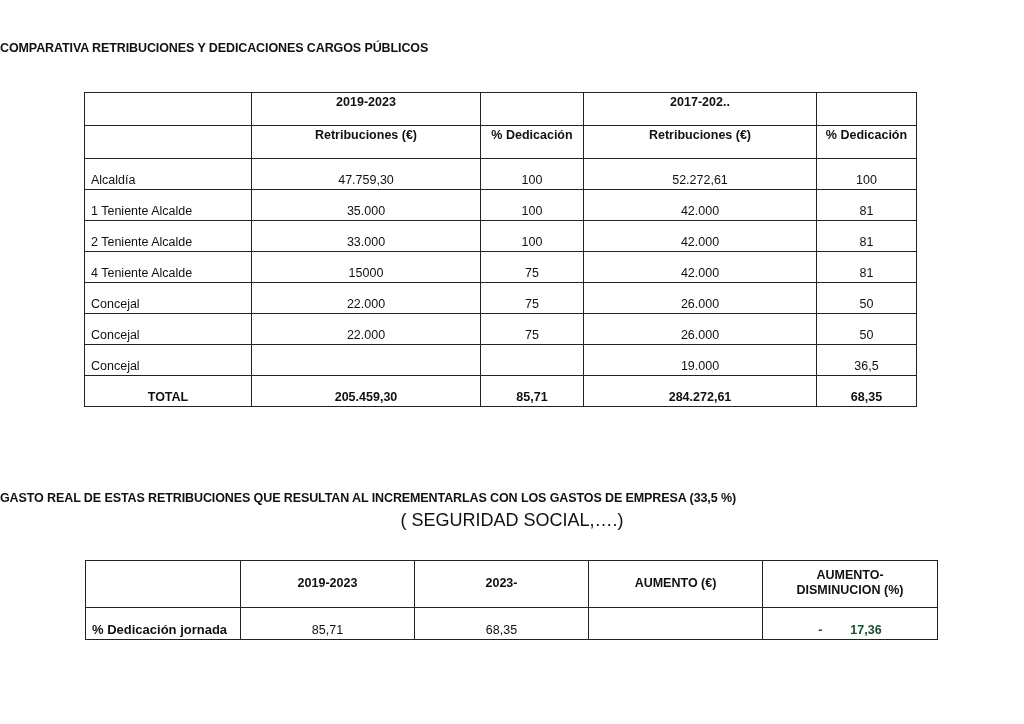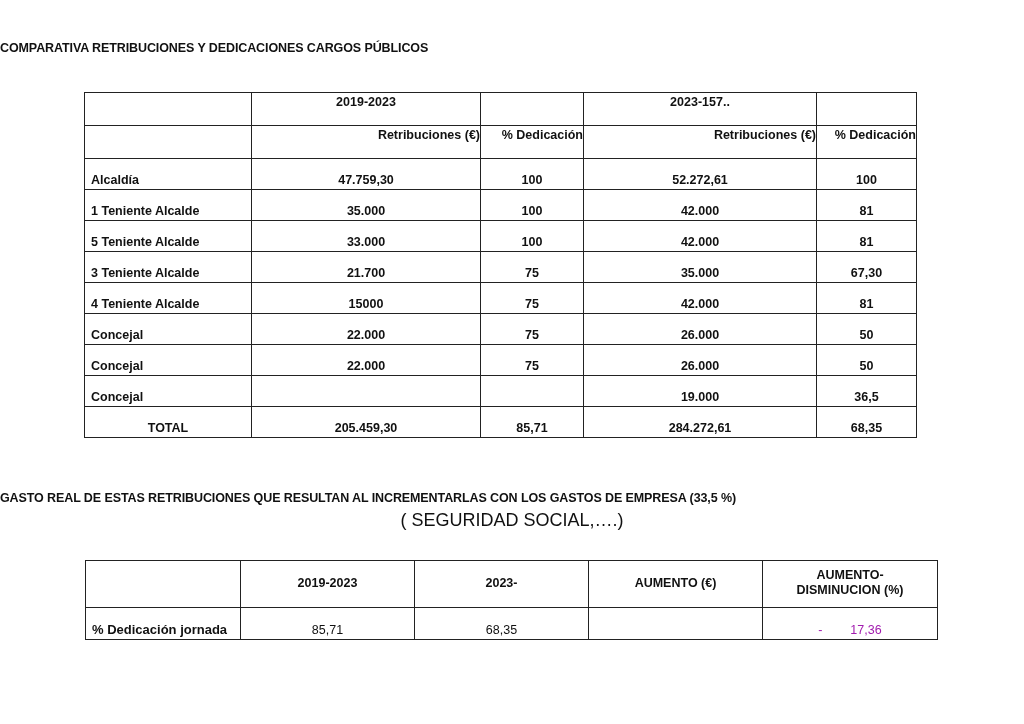--- a/index.html
+++ b/index.html
@@ -6,53 +6,53 @@
   body { width: 1024px; height: 724px; position: relative; overflow: hidden;
          font-family: "Liberation Sans", sans-serif; color: #111; }
   .title { position: absolute; left: 0; width: 1024px; text-align: left;
            font-weight: bold; font-size: 12.5px; letter-spacing: -0.1px; }
   .subtitle { position: absolute; left: 0; width: 1024px; text-align: center;
               font-size: 18px; }
   table { position: absolute; border-collapse: collapse; table-layout: fixed; border-radius: 8px; }
   td { border: 1.3px solid #222; padding: 0 0 2px 0; font-size: 12.5px;
        vertical-align: bottom; text-align: center; overflow: hidden; white-space: nowrap; }
   #t1 { left: 84px; top: 92px; width: 832px; }
-  #t1 td { height: 28px; font-weight: bold; }
+  #t1 td { height: 28px; }
   #t1 tr.hdr1 td { height: 28px; vertical-align: top; padding-top: 2px; font-weight: bold; }
-  #t1 tr.hdr2 td { height: 28px; vertical-align: top; padding-top: 2px; font-weight: bold; text-align: right; }
+  #t1 tr.hdr2 td { height: 28px; vertical-align: top; padding-top: 2px; font-weight: bold; }
   #t1 td.lbl { text-align: left; padding-left: 6px; }
   #t1 tr.total td { font-weight: bold; }
   #t1 tr.total td.lbl { text-align: center; padding-left: 0; }
   #t2 { left: 85px; top: 560px; width: 852px; }
   #t2 tr.hdr td { height: 44px; vertical-align: middle; font-weight: bold; white-space: normal; line-height: 15px; }
   #t2 td { height: 29px; }
   #t2 td.lbl { text-align: left; padding-left: 6px; font-weight: bold; font-size: 13px; }
   .bold { font-weight: bold; }
   .sign { display: inline-block; width: 32px; text-align: left; }
-  .red { color: #a21caf; font-weight: normal; }
+  .red { color: #14532d; font-weight: bold; }
 </style>
 </head>
 <body>
 
 <div class="title" style="top:41px;">COMPARATIVA RETRIBUCIONES Y DEDICACIONES CARGOS PÚBLICOS</div>
 
 <table id="t1">
   <colgroup>
     <col style="width:167px">
       <col style="width:229px">
       <col style="width:103px">
       <col style="width:233px">
       <col style="width:100px">
   </colgroup>
   <tbody>
       <tr class="hdr1">
     <td></td>
     <td>2019-2023</td>
     <td></td>
-    <td>2023-157..</td>
+    <td>2017-202..</td>
     <td></td>
   </tr>
   <tr class="hdr2">
     <td></td>
     <td>Retribuciones  (€)</td>
     <td>% Dedicación</td>
     <td>Retribuciones  (€)</td>
     <td>% Dedicación</td>
   </tr>
   <tr>
@@ -63,32 +63,25 @@
     <td>100</td>
   </tr>
   <tr>
     <td class="lbl">1 Teniente Alcalde</td>
     <td>35.000</td>
     <td>100</td>
     <td>42.000</td>
     <td>81</td>
   </tr>
   <tr>
-    <td class="lbl">5 Teniente Alcalde</td>
+    <td class="lbl">2 Teniente Alcalde</td>
     <td>33.000</td>
     <td>100</td>
     <td>42.000</td>
     <td>81</td>
-  </tr>
-  <tr>
-    <td class="lbl">3 Teniente Alcalde</td>
-    <td>21.700</td>
-    <td>75</td>
-    <td>35.000</td>
-    <td>67,30</td>
   </tr>
   <tr>
     <td class="lbl">4 Teniente Alcalde</td>
     <td>15000</td>
     <td>75</td>
     <td>42.000</td>
     <td>81</td>
   </tr>
   <tr>
     <td class="lbl">Concejal</td>

